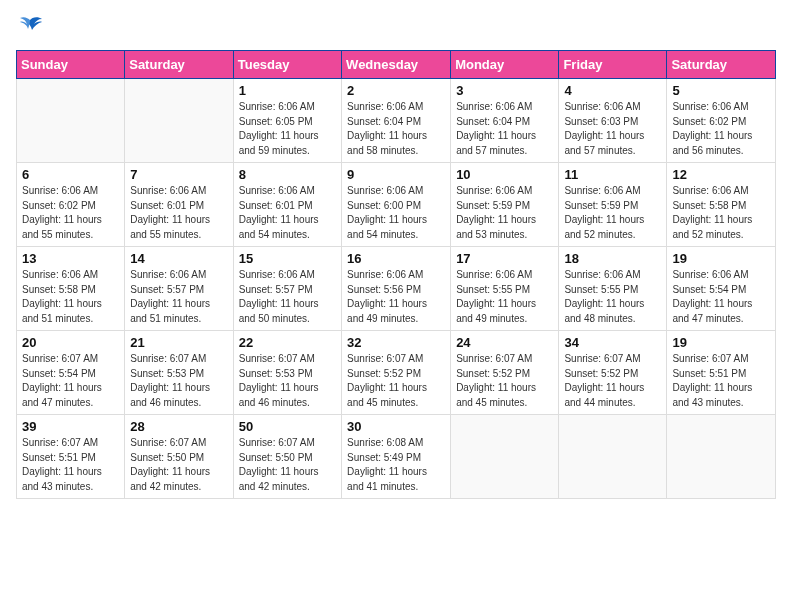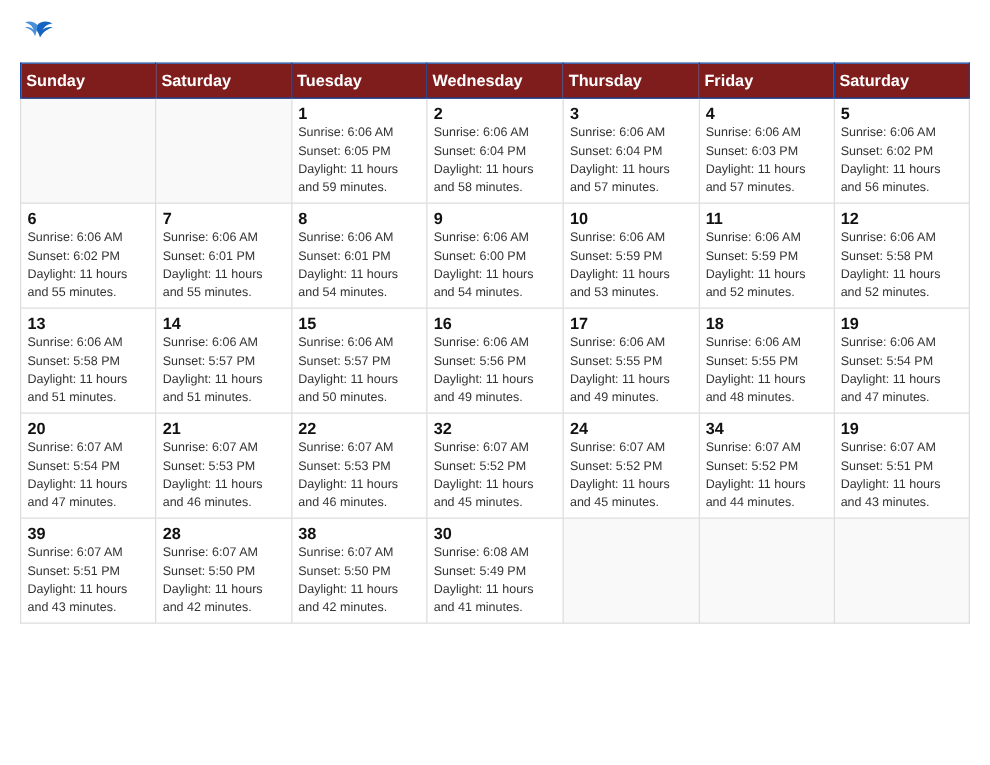--- a/index.html
+++ b/index.html
@@ -44,21 +44,21 @@
     .location-title {
       font-size: 16px;
       color: #333;
     }
     .calendar-table {
       width: 100%;
       border-collapse: collapse;
       border: 1px solid #ccc;
     }
     .calendar-table th {
-      background-color: #7f1d1d;
+      background-color: #ec4899;
       color: #fff;
       font-size: 13px;
       font-weight: bold;
       padding: 6px 4px;
       text-align: left;
       border: 1px solid #1145a0;
     }
     .calendar-table td {
       vertical-align: top;
       padding: 4px 5px;
@@ -109,21 +109,21 @@
   </div>
 </div>
 
 <table class="calendar-table">
   <thead>
     <tr>
     <th>Sunday</th>
         <th>Saturday</th>
         <th>Tuesday</th>
         <th>Wednesday</th>
-        <th>Thursday</th>
+        <th>Monday</th>
         <th>Friday</th>
         <th>Saturday</th>
       </tr>
   </thead>
   <tbody id="calendar-body">
   <tr class="week-row">
         <td class="empty"></td>
         <td class="empty"></td>
         <td>
           <div class="day-number">1</div>
@@ -295,21 +295,21 @@
 Sunset: 5:51 PM
 Daylight: 11 hours and 43 minutes.</div>
         </td>
         <td>
           <div class="day-number">28</div>
           <div class="day-info" style="white-space: pre-line;">Sunrise: 6:07 AM
 Sunset: 5:50 PM
 Daylight: 11 hours and 42 minutes.</div>
         </td>
         <td>
-          <div class="day-number">38</div>
+          <div class="day-number">50</div>
           <div class="day-info" style="white-space: pre-line;">Sunrise: 6:07 AM
 Sunset: 5:50 PM
 Daylight: 11 hours and 42 minutes.</div>
         </td>
         <td>
           <div class="day-number">30</div>
           <div class="day-info" style="white-space: pre-line;">Sunrise: 6:08 AM
 Sunset: 5:49 PM
 Daylight: 11 hours and 41 minutes.</div>
         </td>

